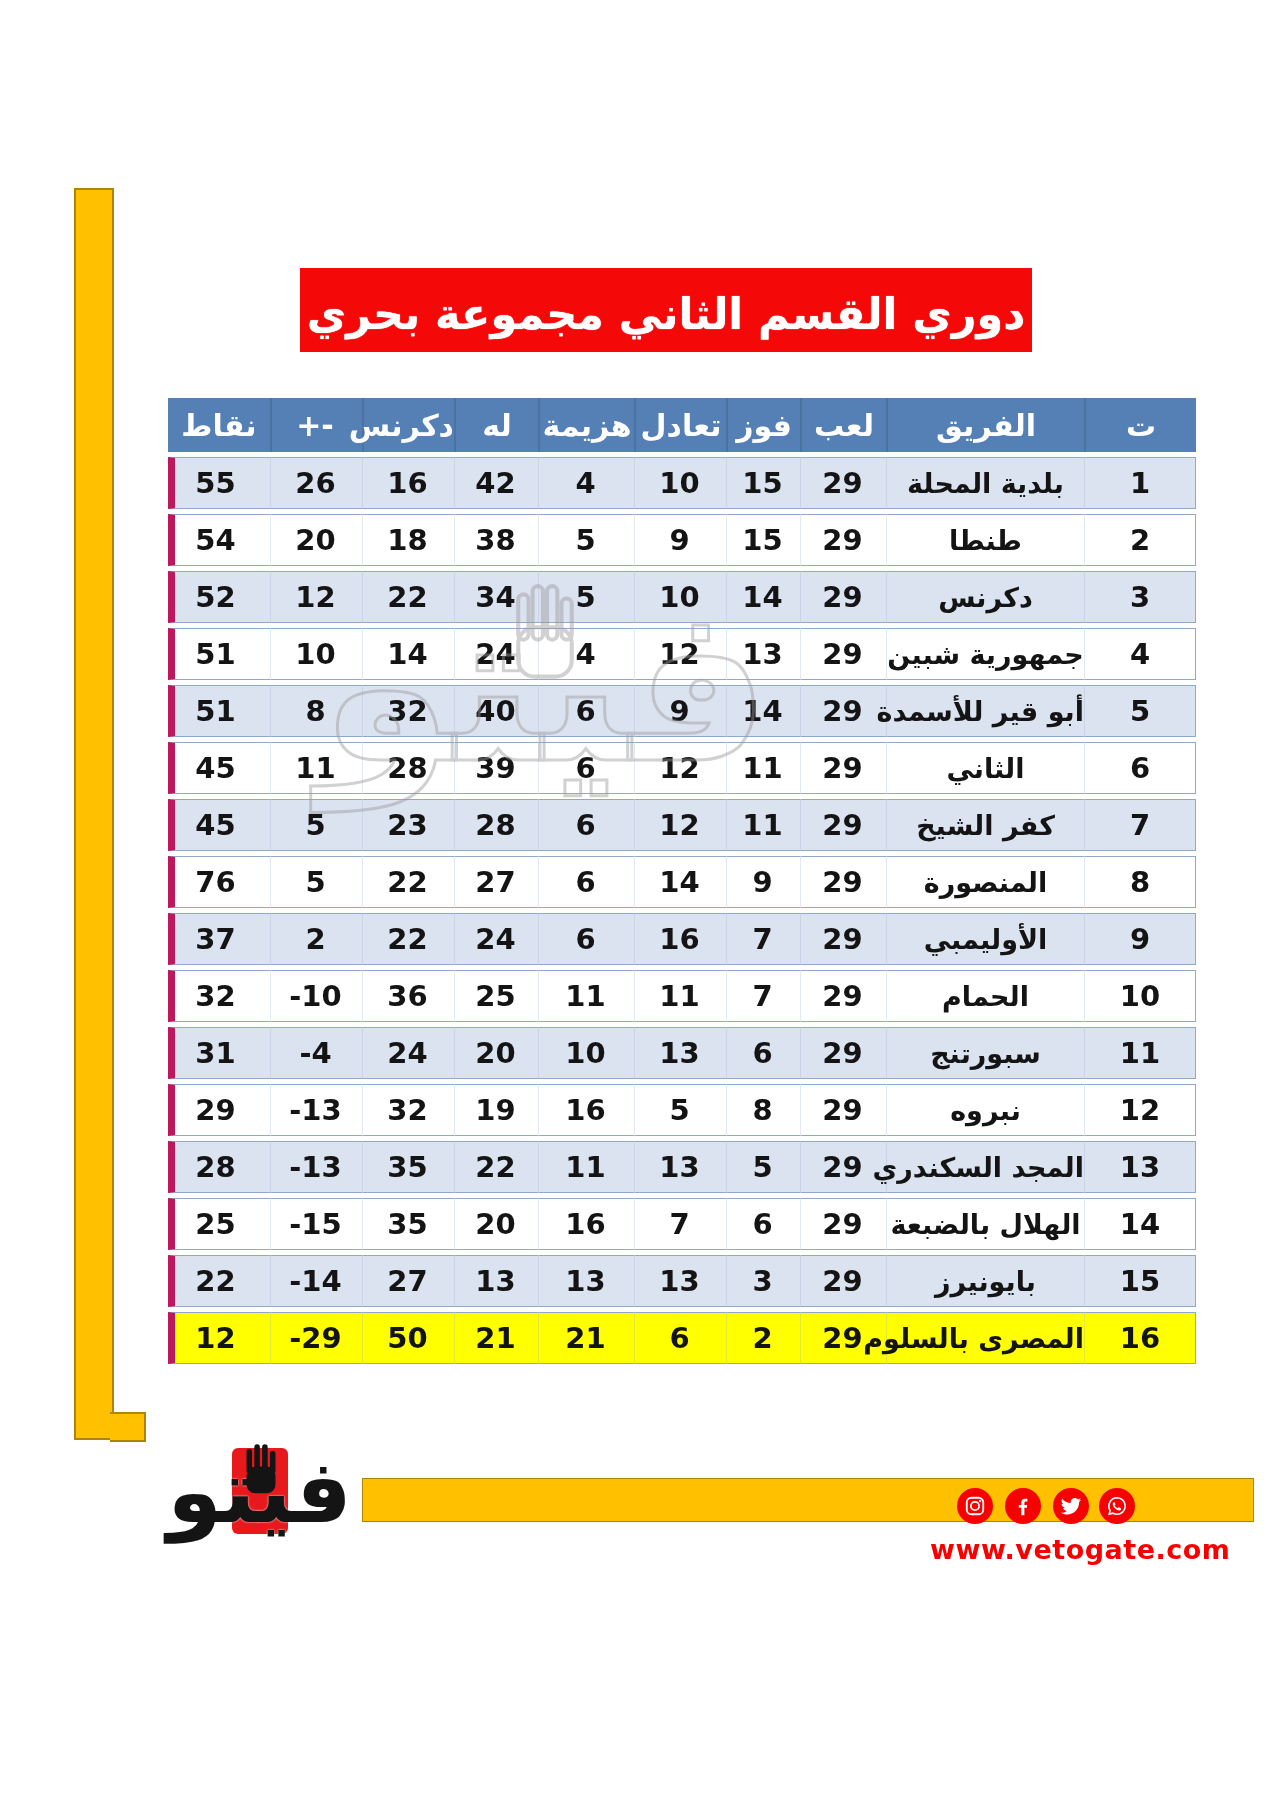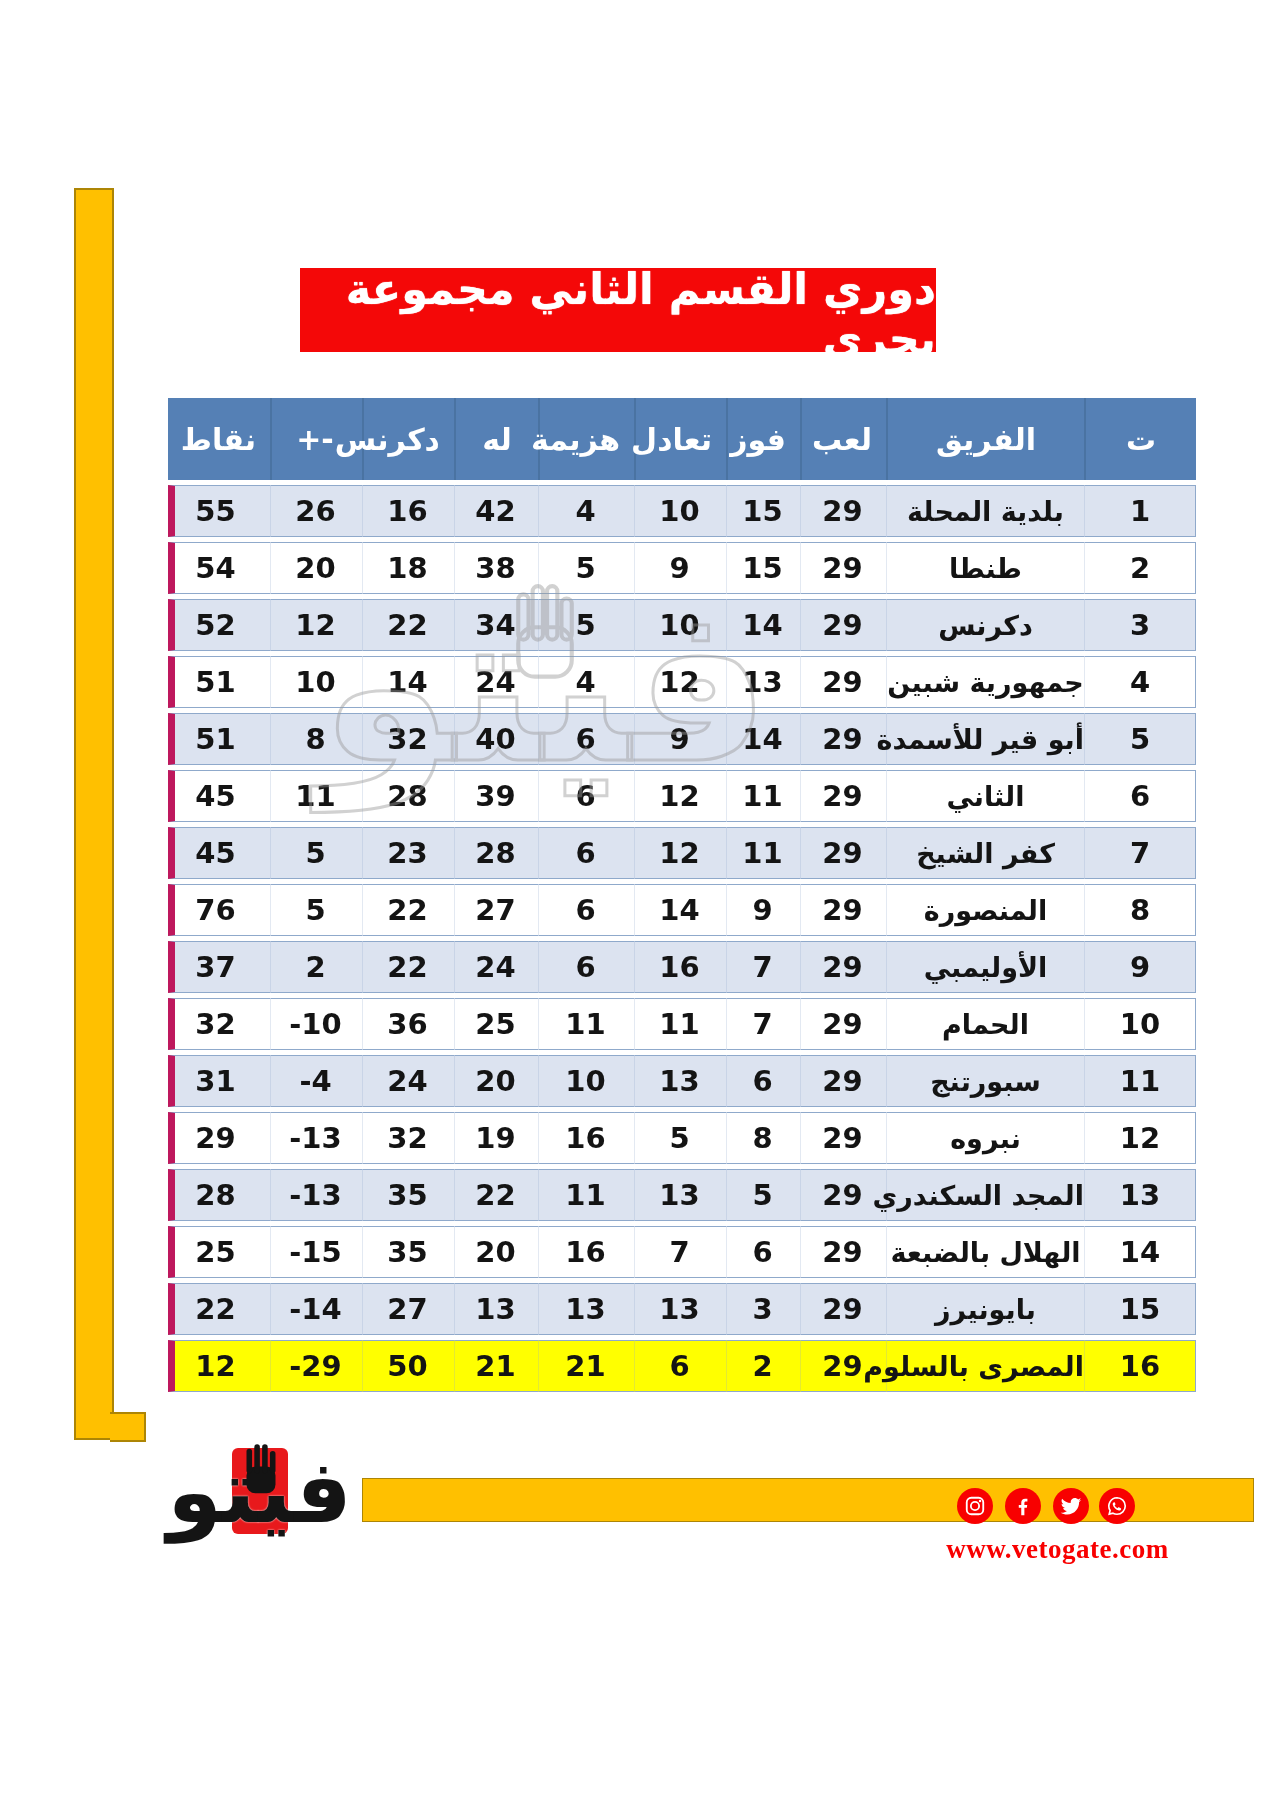--- a/index.html
+++ b/index.html
@@ -8,30 +8,30 @@
 
   
   .vbar{position:absolute;left:74px;top:188px;width:36px;height:1248px;
         background:#FFC000;border:2px solid #AD8505;}
   .vbar-foot{position:absolute;left:110px;top:1412px;width:34px;height:26px;
         background:#FFC000;border:2px solid #AD8505;border-left:none;}
   .hbar{position:absolute;left:362px;top:1478px;width:890px;height:42px;
         background:#FFC000;border:1px solid #AD8505;}
 
   
-  .banner{position:absolute;left:300px;top:268px;width:636px;height:84px;background:#F40808;
+  .banner{position:absolute;left:300px;top:268px;width:732px;height:84px;background:#F40808;
           display:flex;align-items:center;justify-content:center;}
   .banner span{color:#ffffff;font-size:43px;font-weight:bold;direction:rtl;padding-top:8px;
                text-shadow:0 0 1px #fff;}
 
   
   .tablewrap{position:absolute;left:168px;top:393px;width:1028px;}
   table{width:1028px;border-collapse:separate;border-spacing:0 5px;direction:rtl;table-layout:fixed;}
   thead th{background:#5580B5;color:#ffffff;height:54px;font-size:30px;font-weight:bold;
-           text-align:center;vertical-align:middle;border-left:2px solid #4A73A2;padding:14px;}
+           text-align:center;vertical-align:middle;border-left:2px solid #4A73A2;padding:0;}
   thead th:last-child{border-left:none;}
   tbody td{height:50px;text-align:center;vertical-align:middle;padding:0;
            font-weight:bold;color:#141414;background:#ffffff;
            border-top:1px solid #8FA9CB;border-bottom:1px solid #8FA9CB;
            border-left:1px solid rgba(143,169,203,0.25);}
   tbody td:first-child{border-right:1px solid #8FA9CB;}
   tbody td:last-child{border-left:7px solid #be185d;}
   tbody tr:nth-child(odd) td{background:#DCE3F0;}
   tbody tr.hl td{background:#FFFF00;}
   td.num{font-size:29px;direction:ltr;}
@@ -50,21 +50,21 @@
   .logo .redbox{position:absolute;left:80px;top:8px;width:56px;height:86px;background:#E8191C;border-radius:6px;}
   .logo .word{position:absolute;left:0;top:8px;width:215px;text-align:center;direction:rtl;
               font-size:88px;font-weight:bold;color:#141414;line-height:1;
               text-shadow:0 0 2px #ffffff;}
   .logo svg{position:absolute;left:90px;top:2px;}
 
   
   .soc{position:absolute;width:36px;height:36px;border-radius:50%;background:#F80000;
        display:flex;align-items:center;justify-content:center;}
   .url{position:absolute;left:930px;top:1534px;width:255px;text-align:center;
-       color:#F80000;font-size:27px;font-weight:bold;letter-spacing:0.5px;font-family:Liberation Serif, serif;}
+       color:#F80000;font-size:27px;font-weight:bold;letter-spacing:0.5px;}
 </style>
 </head>
 <body>
 
 <div class="page">
 
   <div class="vbar"></div>
   <div class="vbar-foot"></div>
 
   <div class="banner">

